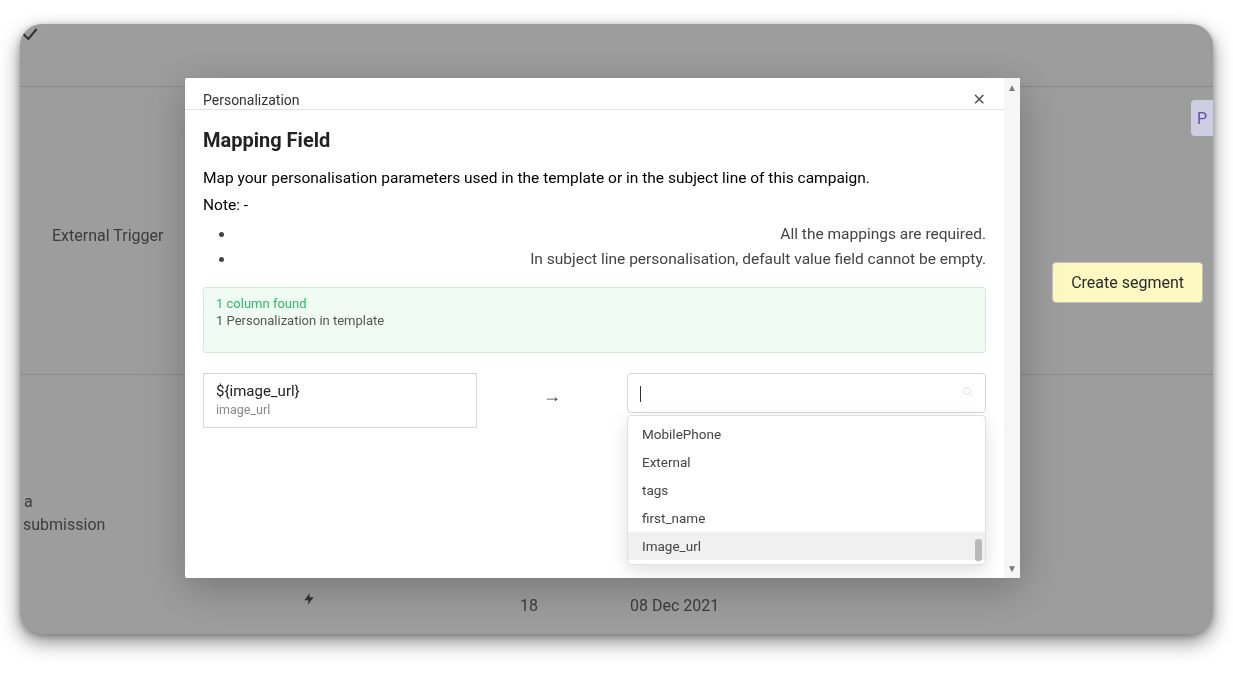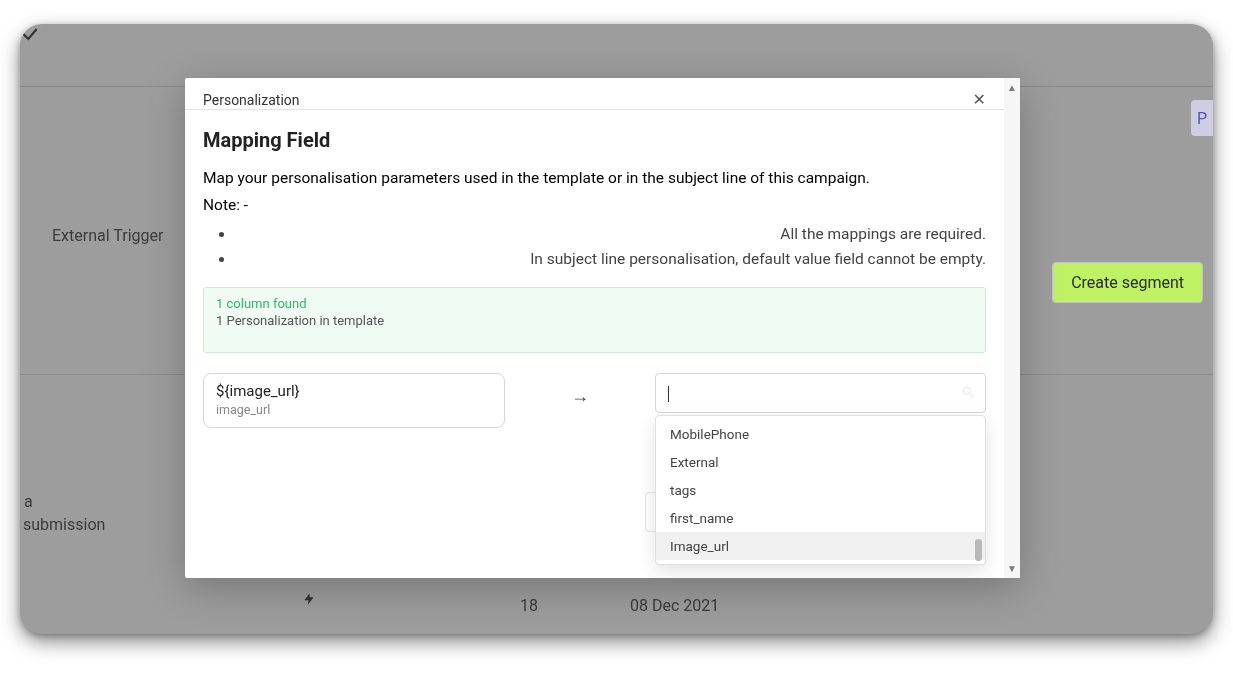--- a/index.html
+++ b/index.html
@@ -27,21 +27,21 @@
   .bg-submission { top: 491px; left: 3px; }
   .bg-bolt { top: 566px; left: 282px; }
   .bg-18 { top: 572px; left: 500px; }
   .bg-date { top: 572px; left: 610px; }
   .bg-check { top: 246px; right: 166px; width: 26px; height: 26px; }
   .bg-create-btn {
     position: absolute;
     top: 238px;
     right: 10px;
     padding: 10px 18px;
-    background: #bef264;
+    background: #fef9c3;
     border-radius: 4px;
     color: #2a2a2a;
     font-size: 16px;
     border: 1px solid #c2c2c2;
   }
   .bg-corner-btn {
     position: absolute;
     top: 76px; right: 0;
     width: 22px; height: 36px;
     background: #cfcde1;
@@ -139,23 +139,23 @@
   .info-box .green { color: #2fb86c; font-size: 13px; }
   .info-box .line { color: #555; font-size: 13px; line-height: 1.5; }
 
   .mapping-row {
     display: flex;
     align-items: flex-start;
     gap: 0;
     position: relative;
   }
   .param-box {
-    width: 302px;
+    width: 274px;
     border: 1px solid #d6d6d6;
-    border-radius: 8px;
+    border-radius: 0;
     padding: 8px 12px 10px 12px;
   }
   .param-var {
     font-size: 15px;
     color: #222;
   }
   .param-name {
     font-size: 12.5px;
     color: #888;
     margin-top: 2px;

